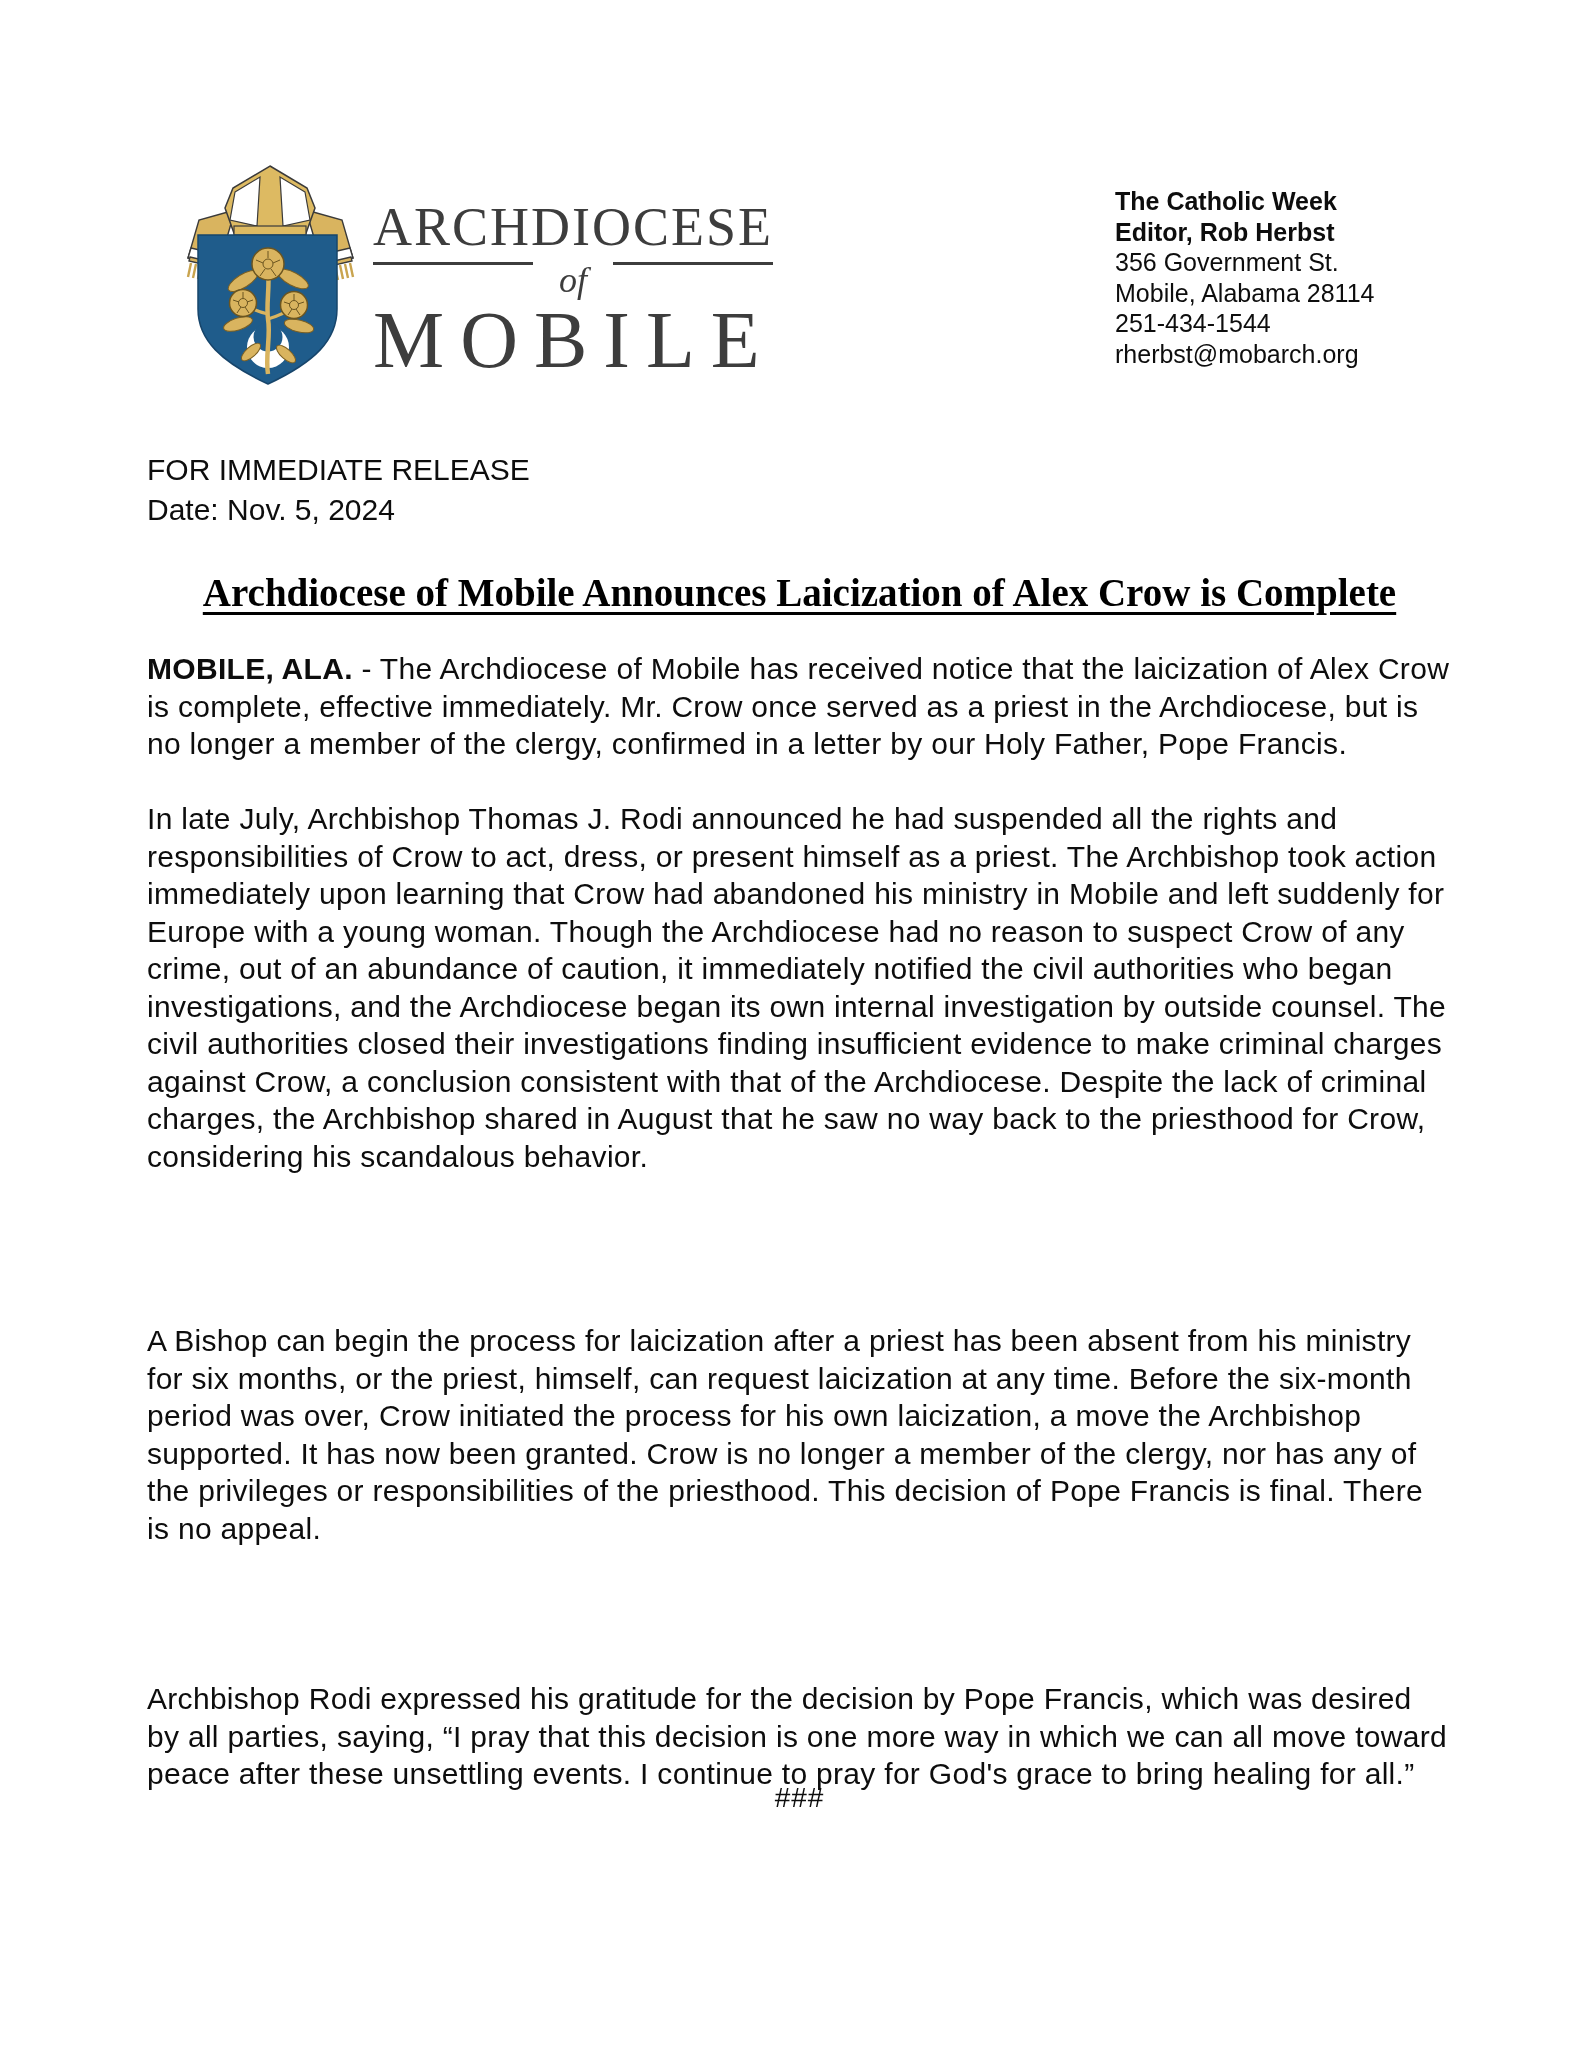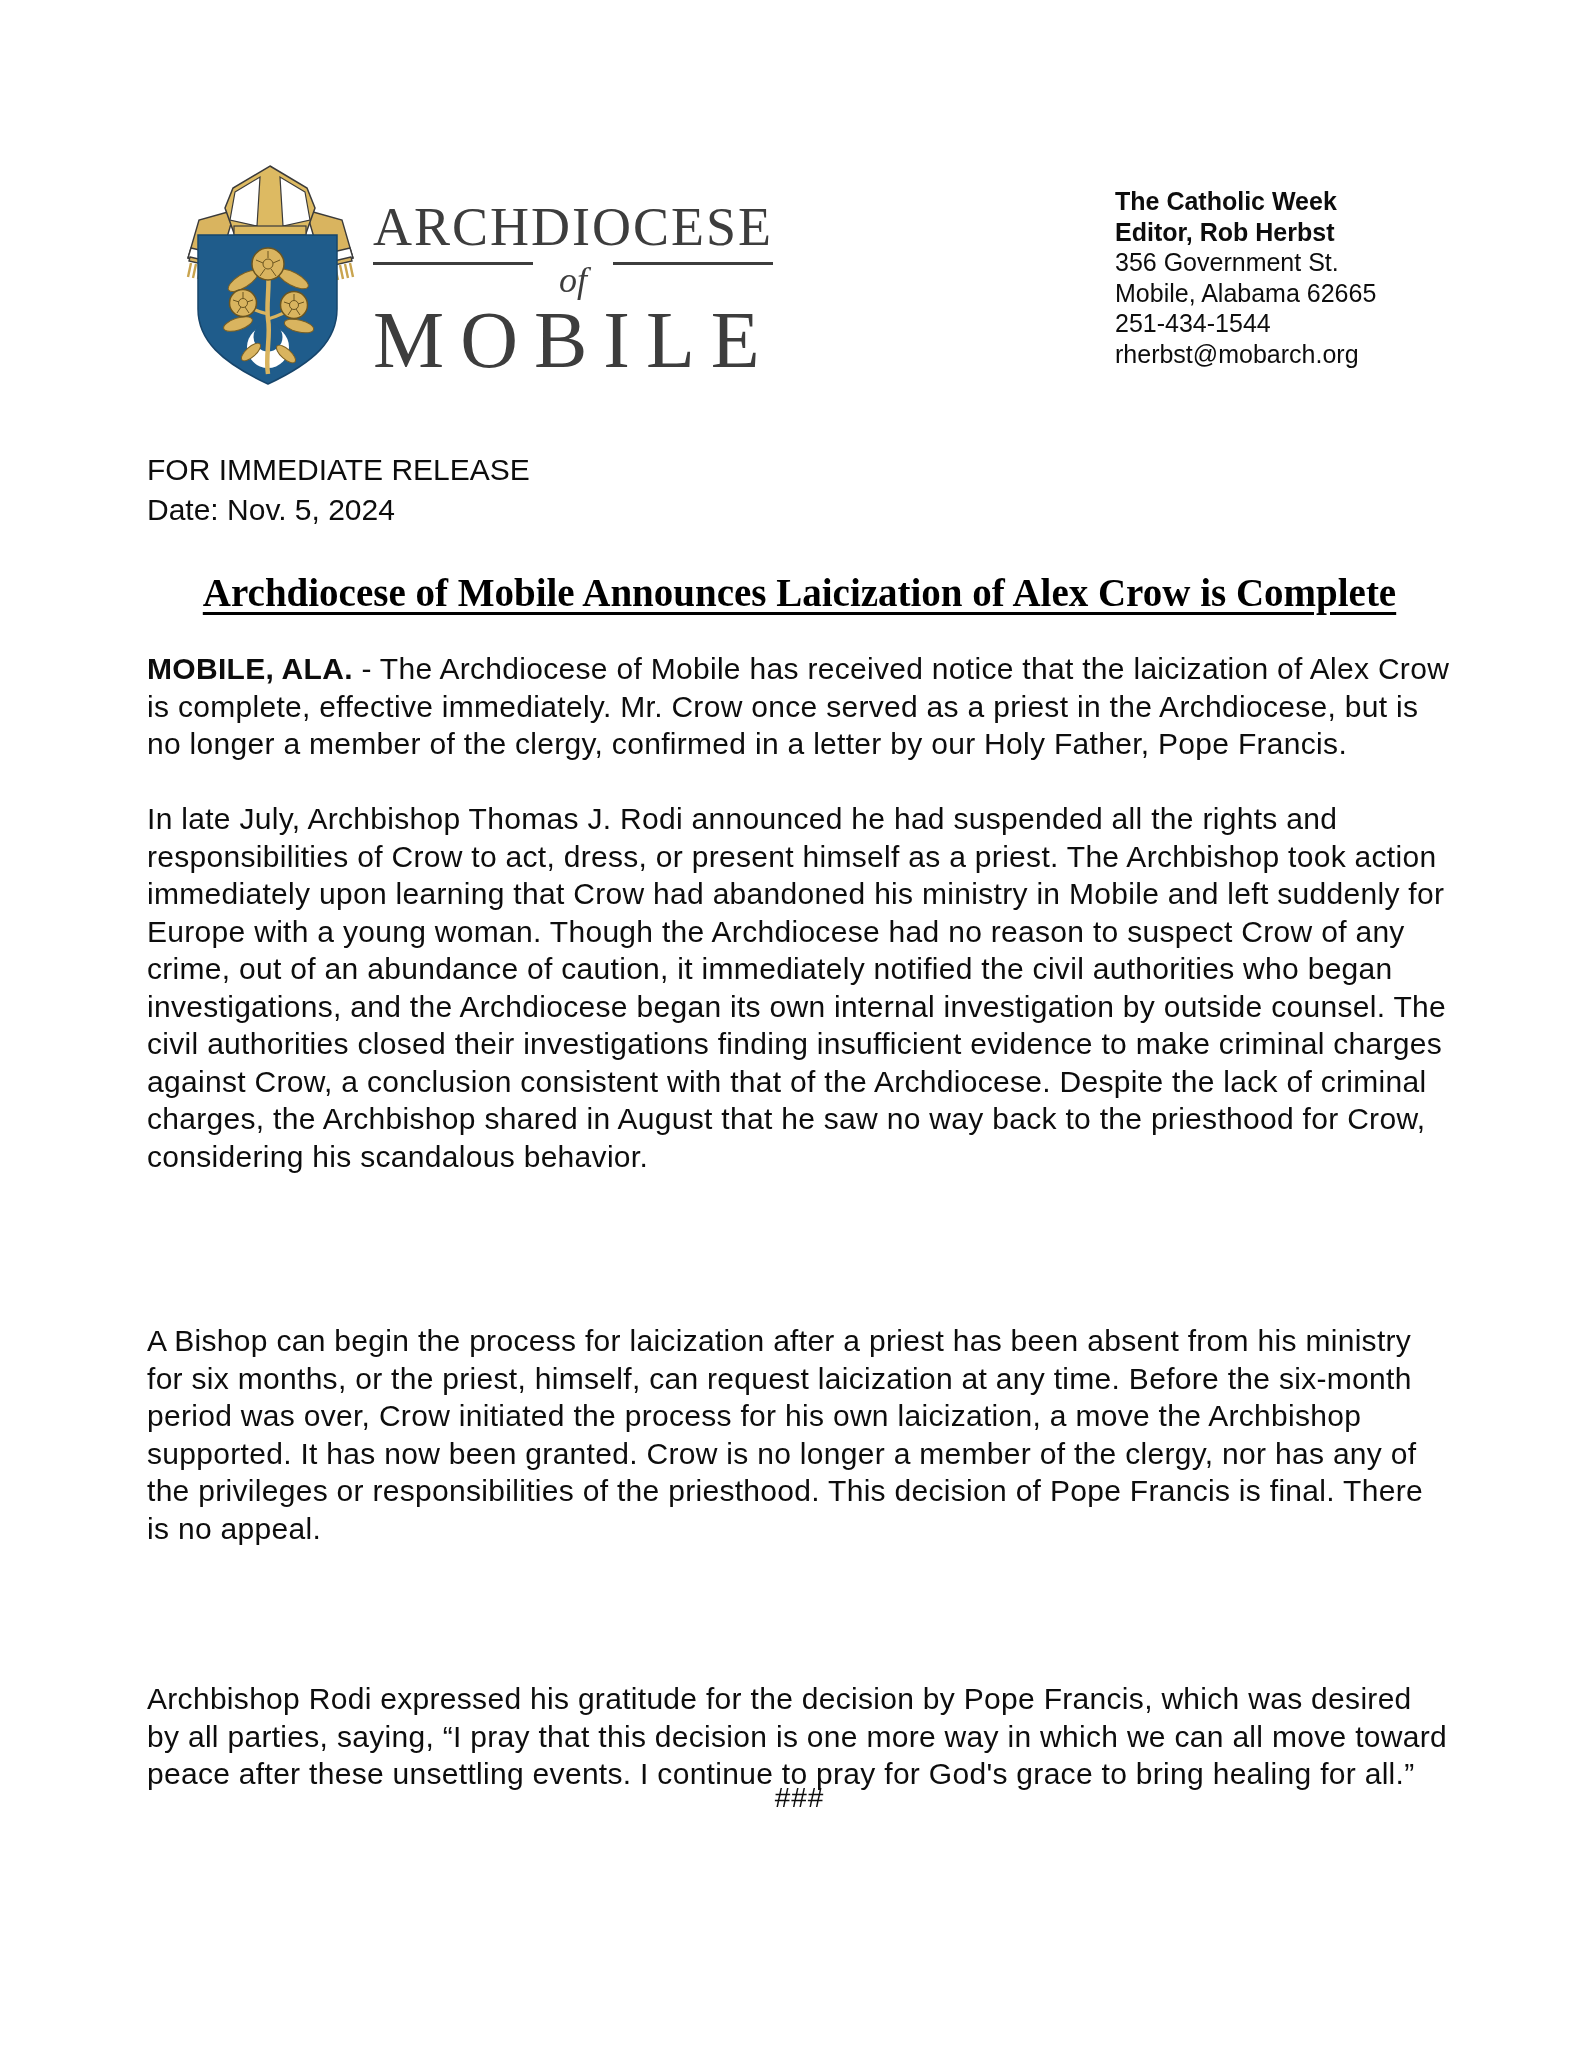--- a/index.html
+++ b/index.html
@@ -153,21 +153,21 @@
       <div class="wm-of">of</div>
       <div class="wm-rule"></div>
     </div>
     <div class="wm-bottom">MOBILE</div>
   </div>
 
   <div class="contact">
     <div class="bold">The Catholic Week</div>
     <div class="bold">Editor, Rob Herbst</div>
     <div>356 Government St.</div>
-    <div>Mobile, Alabama 62665</div>
+    <div>Mobile, Alabama 28114</div>
     <div>251-434-1544</div>
     <div>rherbst@mobarch.org</div>
   </div>
 
   <div class="release">
     <div>FOR IMMEDIATE RELEASE</div>
     <div>Date: Nov. 5, 2024</div>
   </div>
 
   <div class="headline">Archdiocese of Mobile Announces Laicization of Alex Crow is Complete</div>

